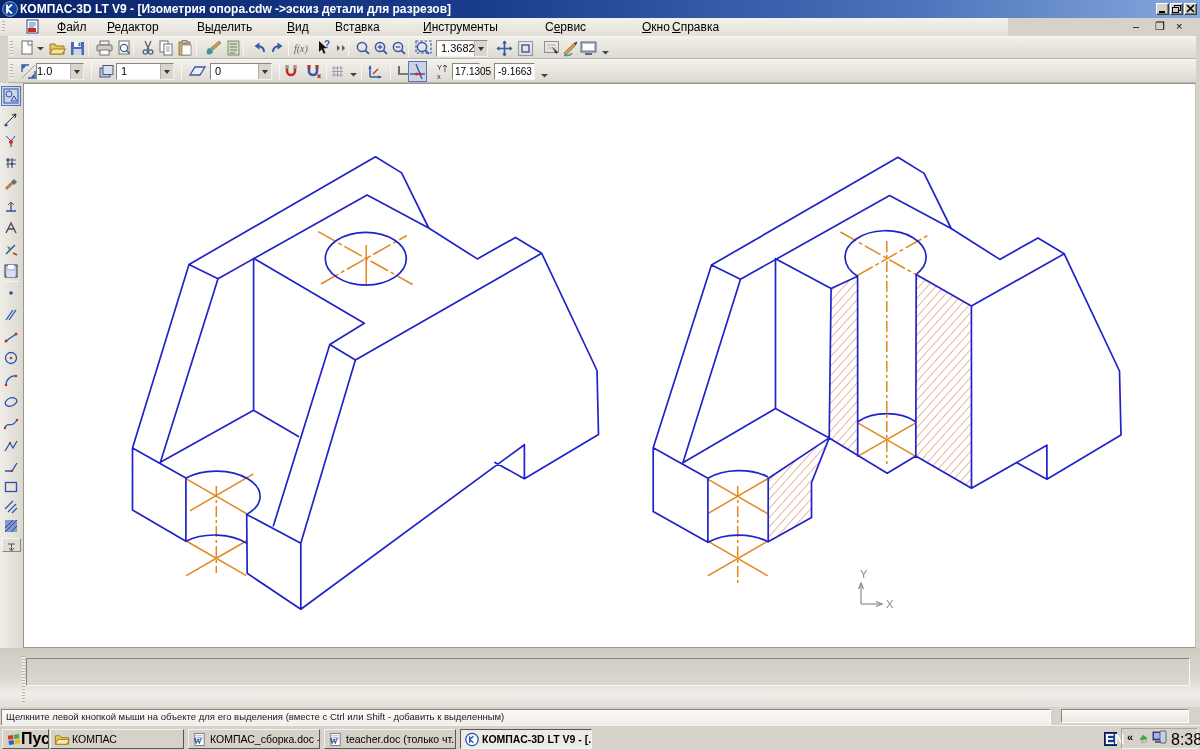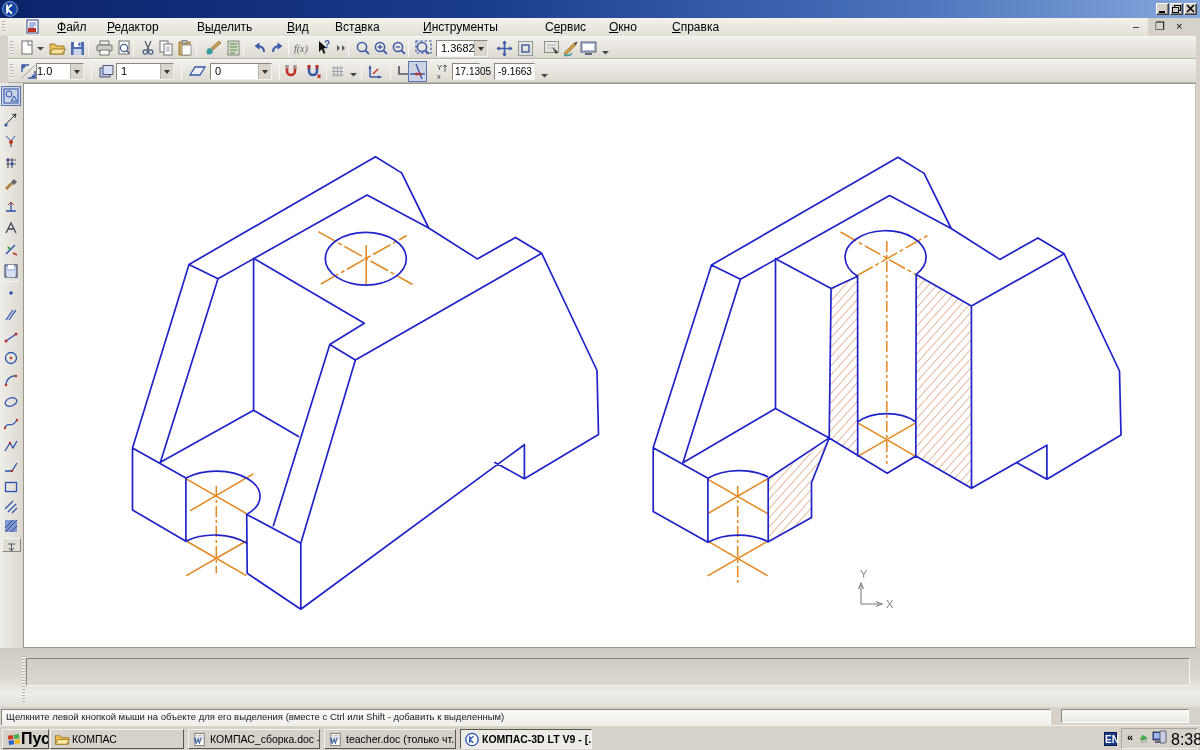--- a/index.html
+++ b/index.html
@@ -1,21 +1,21 @@
 <!DOCTYPE html>
 <html><head><meta charset="utf-8"><style>
 *{margin:0;padding:0;box-sizing:border-box}
 body{width:1200px;height:750px;overflow:hidden;font-family:"Liberation Sans",sans-serif;background:#d6d2c9;position:relative}
 .abs{position:absolute}
 
 #title{left:0;top:0;width:1200px;height:18px;background:linear-gradient(90deg,#0a246a 0%,#1a3c8c 40%,#4a71ba 75%,#85a8dc 100%);color:#fff;font-weight:bold;font-size:12px;line-height:18px}
 #title .txt{position:absolute;left:20px;top:0;white-space:nowrap}
 .wbtn{position:absolute;top:3px;width:13px;height:12px;background:#d6d2c9;border:1px solid;border-color:#fff #404040 #404040 #fff;box-shadow:inset -1px -1px 0 #808080;font-size:9px;line-height:10px;text-align:center;color:#000;font-weight:bold}
 
-#menu{left:0;top:18px;width:1148px;height:18px;background:linear-gradient(180deg,#f4f2ec,#e2dfd7);font-size:12px;color:#000}
+#menu{left:0;top:18px;width:1008px;height:18px;background:linear-gradient(180deg,#f4f2ec,#e2dfd7);font-size:12px;color:#000}
 #menu span.mi{position:absolute;top:2px}
 
 .tb{left:8px;width:1200px;background:linear-gradient(180deg,#f2f0ea,#ddDAd2);border-top:1px solid #f8f7f3;border-bottom:1px solid #b8b4ab}
 #tb1{top:36px;height:23px}
 #tb2{top:59px;height:24px}
 
 #ltb{left:0;top:83px;width:23px;height:565px;background:linear-gradient(90deg,#efede7,#dbd8d0)}
 
 #canvas{left:23px;top:83px;width:1173px;height:565px;background:#fff;border:1px solid #9a968e;border-right:1px solid #c6c2ba;overflow:hidden}
 
@@ -34,20 +34,21 @@
 .combo .ar{position:absolute;right:0;top:0;bottom:0;width:13px;background:#d9d5cd;border-left:1px solid #b5b1a8}
 .combo .ar:after{content:"";position:absolute;left:3px;top:6px;border:3px solid transparent;border-top:4px solid #333}
 .ticon{position:absolute;top:2px;width:19px;height:19px}
 </style></head><body>
 
 <div id="title" class="abs">
   <svg class="abs" style="left:2px;top:1px" width="16" height="16" viewBox="0 0 16 16">
       <circle cx="8" cy="8" r="7.4" fill="#1543a0" stroke="#7fa3d8" stroke-width="1"></circle>
       <path d="M5 3.5v9M5 8l5-4.5M5 8l5 4.5" stroke="#fff" stroke-width="1.8" fill="none"></path>
     </svg>
+  <span class="txt">КОМПАС-3D LT V9 - [Изометрия опора.cdw -&gt;эскиз детали для разрезов]</span>
   <div class="wbtn" style="left:1156px"><svg width="11" height="10">
         <line x1="2" y1="8" x2="8" y2="8" stroke="#000" stroke-width="2"></line>
       </svg></div>
   <div class="wbtn" style="left:1170px"><svg width="11" height="10">
         <rect x="3.5" y="1.5" width="6" height="5" fill="none" stroke="#000"></rect>
         <rect x="1.5" y="3.5" width="6" height="5" fill="#d6d2c9" stroke="#000"></rect>
       </svg></div>
   <div class="wbtn" style="left:1184px"><svg width="11" height="10">
         <path d="M2 1l7 7M9 1l-7 7" stroke="#000" stroke-width="1.6"></path>
       </svg></div>
@@ -60,21 +61,21 @@
       <path d="M4 4h7M4 6h7M4 8h5" stroke="#5577cc" stroke-width="1"></path>
       <rect x="3" y="9" width="8" height="4" fill="#c03020"></rect>
     </svg>
   <span class="mi" style="left:57px"><u>Ф</u>айл</span>
   <span class="mi" style="left:107px"><u>Р</u>едактор</span>
   <span class="mi" style="left:197px">В<u>ы</u>делить</span>
   <span class="mi" style="left:287px"><u>В</u>ид</span>
   <span class="mi" style="left:335px">Вст<u>а</u>вка</span>
   <span class="mi" style="left:423px"><u>И</u>нструменты</span>
   <span class="mi" style="left:545px">С<u>е</u>рвис</span>
-  <span class="mi" style="left:609px"><u>О</u>кно</span>
+  <span class="mi" style="left:642px"><u>О</u>кно</span>
   <span class="mi" style="left:672px"><u>С</u>правка</span>
   <span style="position:absolute;left:1133px;top:2px;font-size:11px;color:#000">–</span>
     <span style="position:absolute;left:1155px;top:2px;font-size:11px;color:#000">❐</span>
     <span style="position:absolute;left:1176px;top:2px;font-size:11px;color:#000">×</span>
 </div>
 
 <div id="tb1" class="tb abs">
     <div class="handle" style="left:2px;top:4px;height:15px"></div>
     <svg class="ticon" style="left:10px;top:2px" width="19" height="19" viewBox="0 0 19 19">
       <rect x="4" y="2" width="10" height="13" fill="#fff" stroke="#707070"></rect>
@@ -444,21 +445,21 @@
     <svg class="ic" viewBox="0 0 16 16">
         <rect x="2.5" y="1.5" width="10" height="13" fill="#fff" stroke="#777"></rect>
         <path d="M4 4h7M4 6h7M4 8h7M4 10h5" stroke="#9ab" stroke-width=".9"></path>
         <text x="1" y="13" font-size="9" font-weight="bold" fill="#2a52a0" font-family="Liberation Serif,serif">W</text>
       </svg>teacher.doc (только чт...</div>
   <div class="tbtn" style="left:460px;width:132px;font-weight:bold;background:#ecebe5;border-color:#5a5751 #f4f2ee #f4f2ee #5a5751">
     <svg class="ic" viewBox="0 0 16 16">
         <circle cx="8" cy="8" r="6.6" fill="#fff" stroke="#2a52b0" stroke-width="1.4"></circle>
         <path d="M5.5 4.5v7M5.5 8l4-3.5M5.5 8l4 3.5" stroke="#2a52b0" stroke-width="1.5" fill="none"></path>
       </svg>КОМПАС-3D LT V9 - [...</div>
-  <div style="position:absolute;left:1104px;top:6px;width:13px;height:14px;background:#1a3c8c;border:1px solid #0a1c4a;color:#fff;font-size:10px;font-weight:bold;text-align:center;line-height:13px">EN</div>
+  <div style="position:absolute;left:1104px;top:6px;width:13px;height:14px;background:#1a3c8c;border:1px solid #0a1c4a;color:#fff;font-size:14px;font-weight:bold;text-align:center;line-height:13px">EN</div>
   <div style="position:absolute;left:1121px;top:2px;width:77px;height:21px;border:1px solid;border-color:#aaa79e #f4f2ee #f4f2ee #aaa79e"></div>
   <span style="position:absolute;left:1127px;top:5px;font-size:11px;font-weight:bold">«</span>
   <svg style="position:absolute;left:1138px;top:7px" width="11" height="11" viewBox="0 0 13 13">
       <path d="M2 7l4-5 5 4-4 5z" fill="#3fae49"></path>
       <rect x="4" y="8" width="6" height="3" fill="#cfcdc6" stroke="#888" stroke-width=".6" transform="rotate(-15 7 9)"></rect>
     </svg>
   <svg style="position:absolute;left:1152px;top:4px" width="15" height="16" viewBox="0 0 15 16">
       <rect x="1" y="2" width="9" height="8" fill="#3858b8" stroke="#223" stroke-width=".8"></rect>
       <rect x="2" y="3" width="7" height="5.5" fill="#9fb8e8"></rect>
       <rect x="8" y="1" width="6" height="12" rx="1" fill="#c8d0e8" stroke="#445" stroke-width=".8"></rect>

